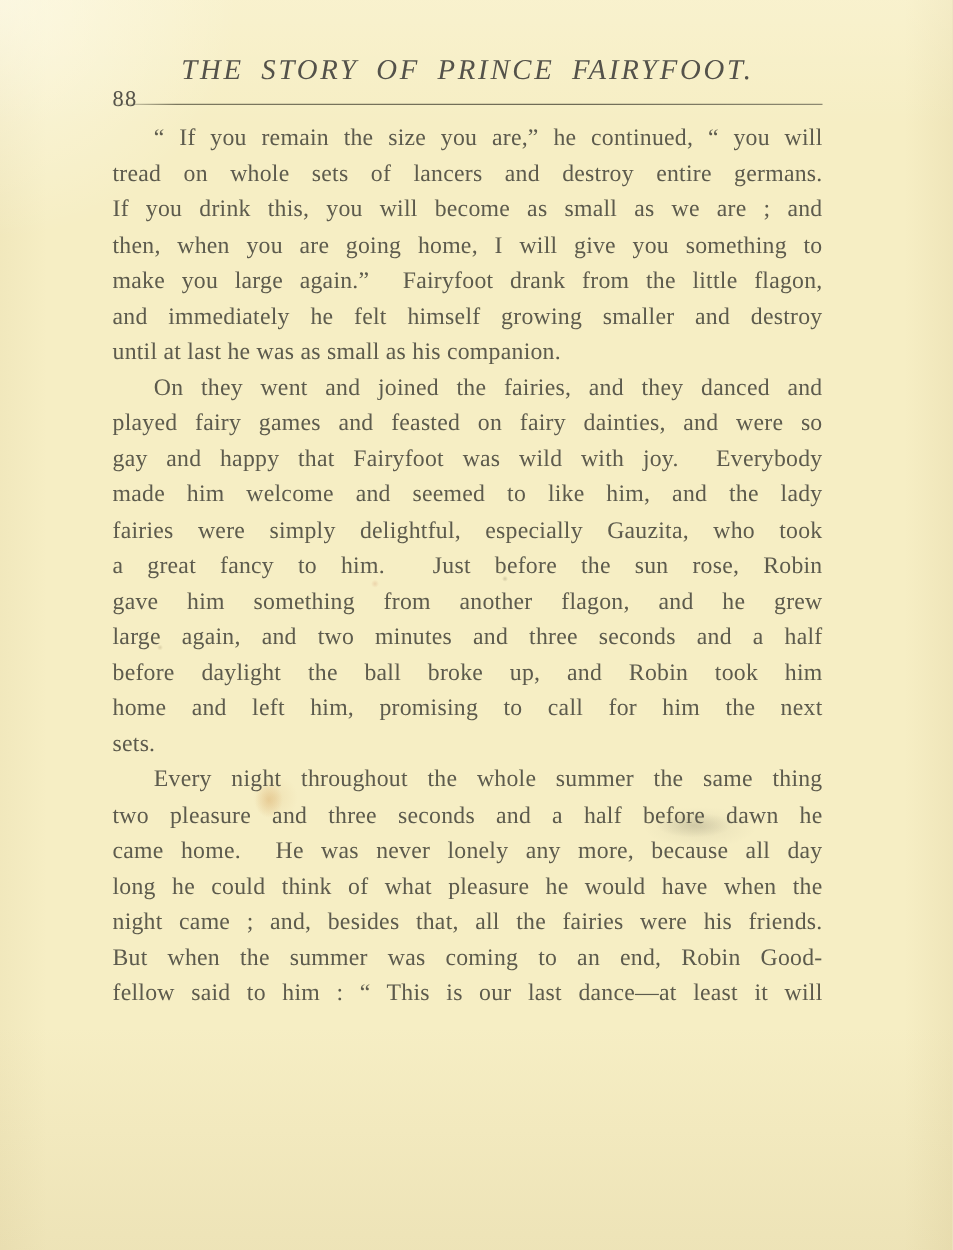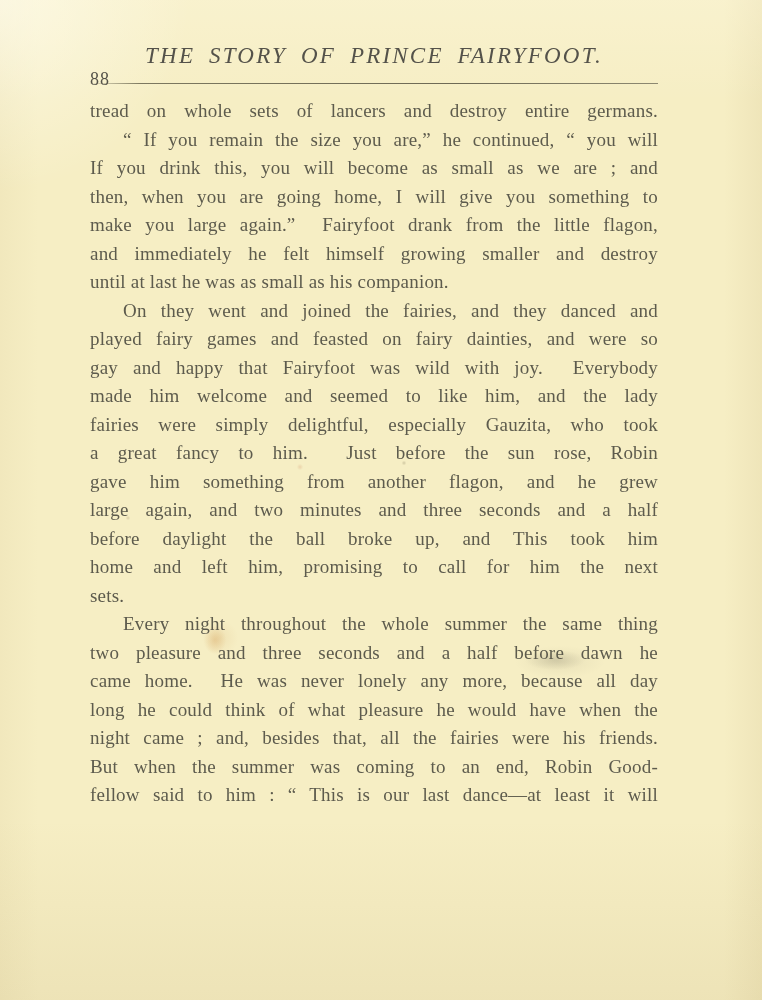--- a/index.html
+++ b/index.html
@@ -82,38 +82,38 @@
 <div class="sheet">
   <header class="page-header">
     <span class="page-number">88</span>
     <span class="running-title">THE STORY OF PRINCE FAIRYFOOT.</span>
   </header>
 
   <div class="header-rule"></div>
 
   <main class="text-block">
       <div class="para">
+        <div class="line just indent">“ If you remain the size you are,” he continued, “ you will</div>
         <div class="line just">tread on whole sets of lancers and destroy entire germans.</div>
-        <div class="line just indent">“ If you remain the size you are,” he continued, “ you will</div>
         <div class="line just">If you drink this, you will become as small as we are ; and</div>
         <div class="line just">then, when you are going home, I will give you something to</div>
         <div class="line just">make you large again.”&nbsp; Fairyfoot drank from the little flagon,</div>
         <div class="line just">and immediately he felt himself growing smaller and destroy</div>
         <div class="line">until at last he was as small as his companion.</div>
       </div>
       <div class="para">
         <div class="line just indent">On they went and joined the fairies, and they danced and</div>
         <div class="line just">played fairy games and feasted on fairy dainties, and were so</div>
         <div class="line just">gay and happy that Fairyfoot was wild with joy.&nbsp; Everybody</div>
         <div class="line just">made him welcome and seemed to like him, and the lady</div>
         <div class="line just">fairies were simply delightful, especially Gauzita, who took</div>
         <div class="line just">a great fancy to him.&nbsp; Just before the sun rose, Robin</div>
         <div class="line just">gave him something from another flagon, and he grew</div>
         <div class="line just">large again, and two minutes and three seconds and a half</div>
-        <div class="line just">before daylight the ball broke up, and This took him</div>
+        <div class="line just">before daylight the ball broke up, and Robin took him</div>
         <div class="line just">home and left him, promising to call for him the next</div>
         <div class="line">sets.</div>
       </div>
       <div class="para">
         <div class="line just indent">Every night throughout the whole summer the same thing</div>
         <div class="line just">two pleasure and three seconds and a half before dawn he</div>
         <div class="line just">came home.&nbsp; He was never lonely any more, because all day</div>
         <div class="line just">long he could think of what pleasure he would have when the</div>
         <div class="line just">night came ; and, besides that, all the fairies were his friends.</div>
         <div class="line just">But when the summer was coming to an end, Robin Good-</div>

